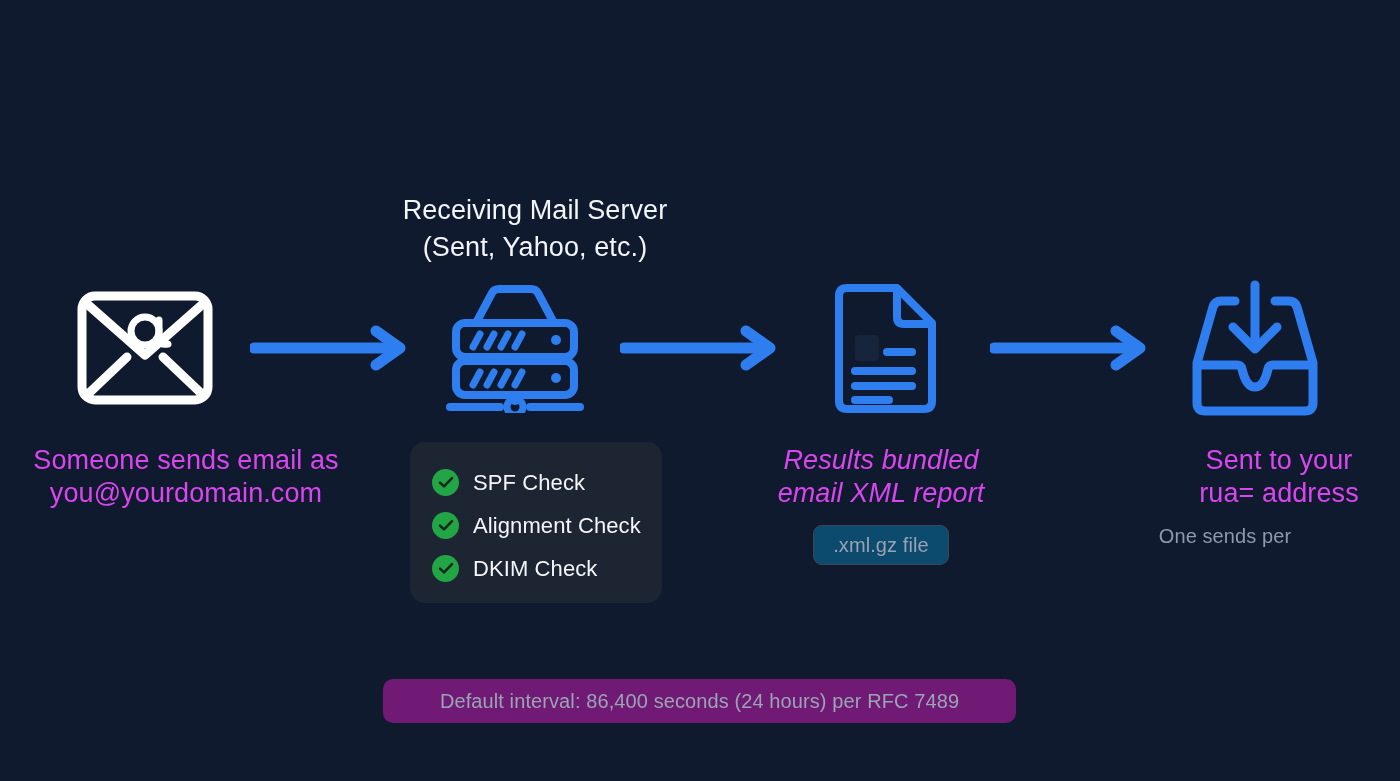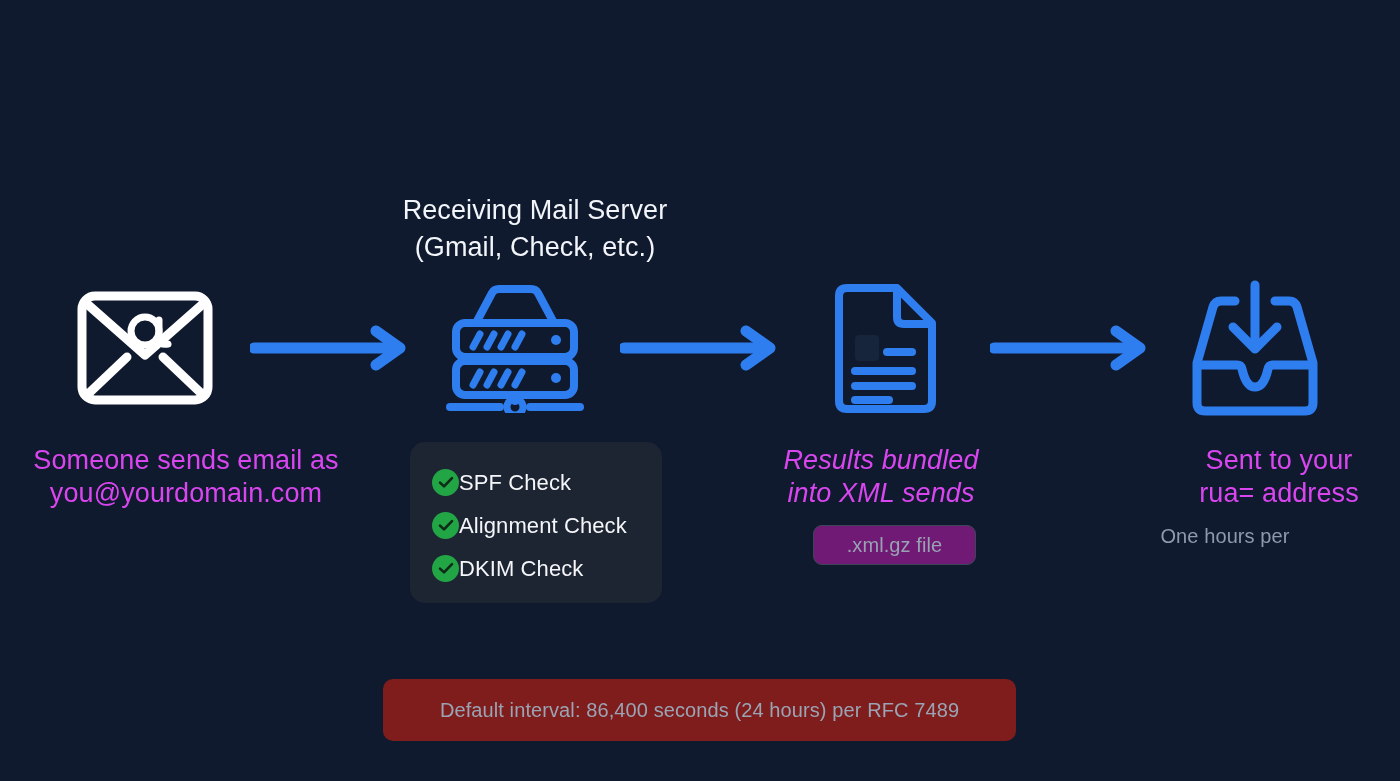--- a/index.html
+++ b/index.html
@@ -101,20 +101,21 @@
     width: 252px;
     height: 161px;
     background: #1d2533;
     border-radius: 15px;
     padding: 19px 0 0 22px;
   }
   .check-row {
     display: flex;
     align-items: center;
     height: 43px;
+    gap: 14px;
   }
   .check-badge {
     width: 27px;
     height: 27px;
     border-radius: 50%;
     background: #22a545;
     display: flex;
     align-items: center;
     justify-content: center;
     flex: 0 0 auto;
@@ -124,59 +125,59 @@
     color: #f4f6f9;
     white-space: nowrap;
     letter-spacing: .1px;
   }
 
   
   .file-pill {
     position: absolute;
     left: 813px;
     top: 525px;
-    width: 163px;
+    width: 136px;
     height: 40px;
     border: 1px solid #3d4characters;
     border: 1px solid #3d4658;
     border-radius: 9px;
-    background: #701a75;
+    background: #0c4a6e;
     display: flex;
     align-items: center;
     justify-content: center;
     font-size: 20px;
     color: #98a2b2;
     letter-spacing: .1px;
   }
 
   
   .footer-pill {
     position: absolute;
     left: 383px;
     top: 679px;
     width: 633px;
-    height: 62px;
-    background: #7f1d1d;
+    height: 44px;
+    background: #701a75;
     border-radius: 10px;
     display: flex;
     align-items: center;
     justify-content: center;
     font-size: 20px;
     color: #9aa4b4;
     letter-spacing: .1px;
   }
 </style>
 </head>
 <body>
 
 <div class="stage">
 
   <div class="server-heading">
     <div>Receiving Mail Server</div>
-    <div>(Gmail, Check, etc.)</div>
+    <div>(Sent, Yahoo, etc.)</div>
   </div>
 
   <div class="flow-row">
 
     <div class="step-icon">
       <svg width="140" height="122" viewBox="0 0 140 122" fill="none">
         <rect x="7" y="9" width="126" height="104" rx="13" stroke="#ffffff" stroke-width="9"></rect>
         <path d="M11 16 L70 68 L129 16" stroke="#ffffff" stroke-width="9" stroke-linecap="round" stroke-linejoin="round" fill="none"></path>
         <path d="M12 108 L52 70" stroke="#ffffff" stroke-width="9" stroke-linecap="round"></path>
         <path d="M128 108 L88 70" stroke="#ffffff" stroke-width="9" stroke-linecap="round"></path>
@@ -255,30 +256,30 @@
 
   </div>
 
   <div class="caption c1">
     <div>Someone sends email as</div>
     <div>you@yourdomain.com</div>
   </div>
 
   <div class="caption c2">
     <div>Results bundled</div>
-    <div>into XML sends</div>
+    <div>email XML report</div>
   </div>
 
   <div class="caption c3">
     <div>Sent to your</div>
     <div>rua= address</div>
   </div>
 
   <div class="subnote s3">
-    <div>One hours per</div>
+    <div>One sends per</div>
   </div>
 
   <div class="checks-card">
 
     <div class="check-row">
       <span class="check-badge">
         <svg width="16" height="13" viewBox="0 0 16 13" fill="none">
           <path d="M2 6.6 L6 10.4 L14 2.2" stroke="#0f2a17" stroke-width="2.6" stroke-linecap="round" stroke-linejoin="round"></path>
         </svg>
       </span>

